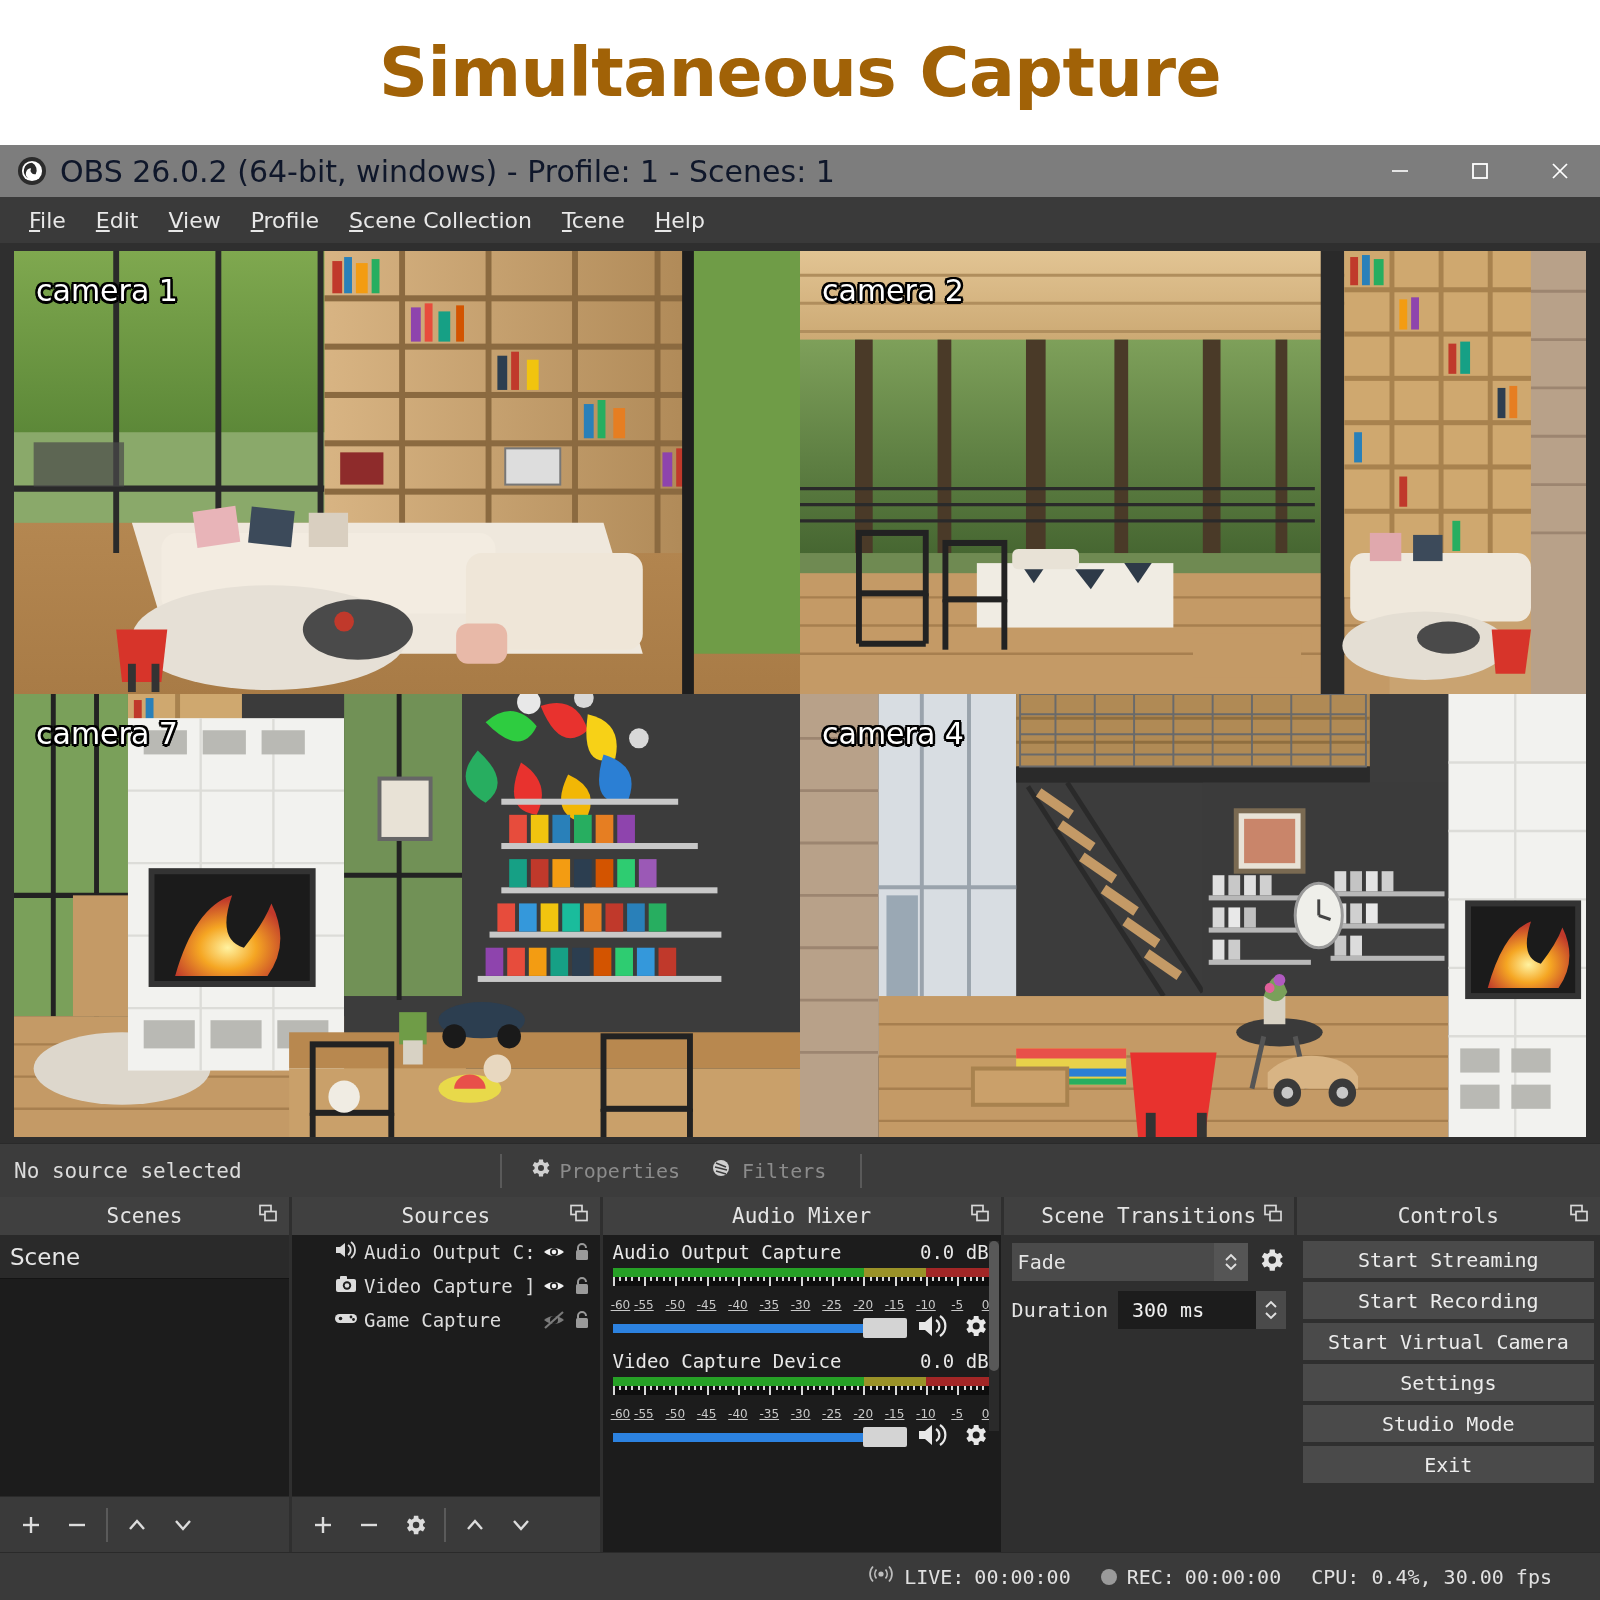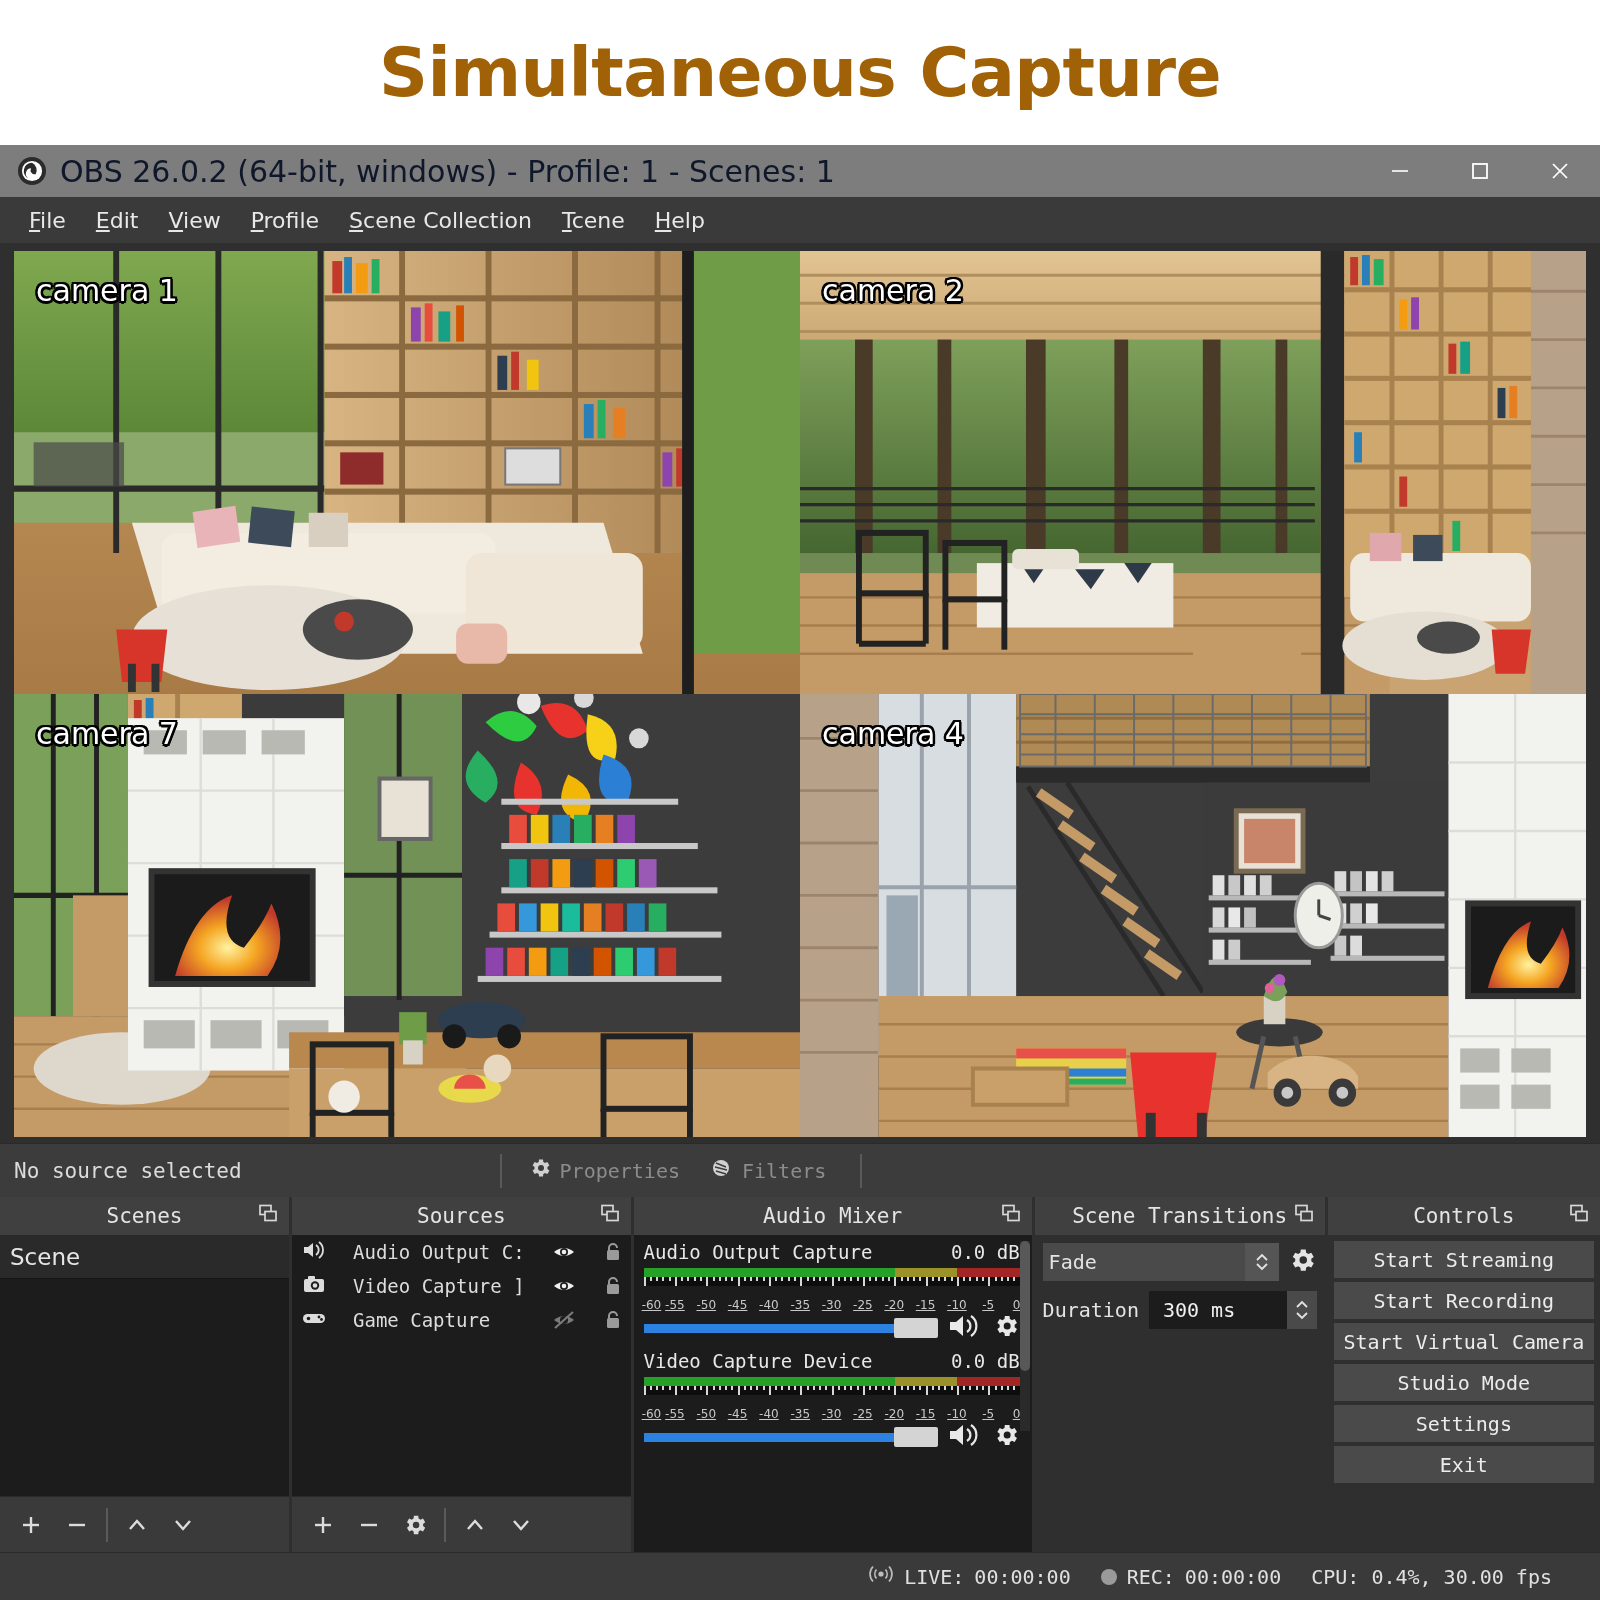--- a/index.html
+++ b/index.html
@@ -197,23 +197,23 @@
     font-size: 23px; color: #e6e6e6;
     border-bottom: 1px solid #141414;
   }
 
   
   #dock-sources { flex: 0 0 293px; }
   .src-row {
     height: 34px;
     display: flex; align-items: center;
     padding: 0 8px 0 10px;
-    gap: 27px;
+    gap: 6px;
     font-family: "DejaVu Sans Mono", monospace;
-    font-size: 19px; color: #dcdcdc;
+    font-size: 19px; color: #dcdcdc; margin-left: 32px;
   }
   .src-row .src-name {
     flex: 1 1 auto;
     white-space: nowrap; overflow: hidden;
   }
   .src-row .eye, .src-row .lock {
     flex: 0 0 auto; display: flex; align-items: center;
   }
 
   
@@ -1369,22 +1369,22 @@
           <svg width="22" height="22" viewBox="0 0 22 22" fill="none" stroke="#d8d8d8" stroke-width="1.7">
             <rect x="3" y="3" width="11" height="9"></rect>
               <rect x="8" y="9" width="11" height="9" fill="#404040"></rect>
           </svg>
         </span>
       </div>
       <div class="dock-body">
         <div class="ctl-btn">Start Streaming</div>
         <div class="ctl-btn">Start Recording</div>
         <div class="ctl-btn">Start Virtual Camera</div>
+        <div class="ctl-btn">Settings</div>
         <div class="ctl-btn">Studio Mode</div>
-        <div class="ctl-btn">Settings</div>
         <div class="ctl-btn">Exit</div>
       </div>
     </div>
 
   </div>
 
   <div id="statusbar">
     <div class="grp">
       <span>
         <svg width="26" height="22" viewBox="0 0 26 22" fill="none" stroke="#bdbdbd" stroke-width="1.7">

